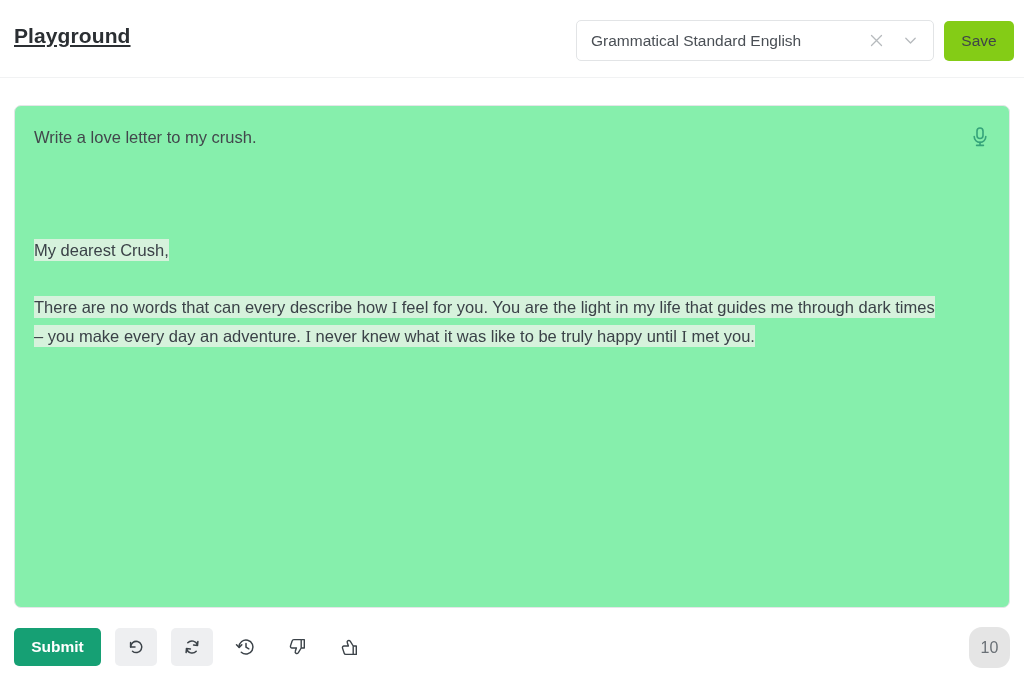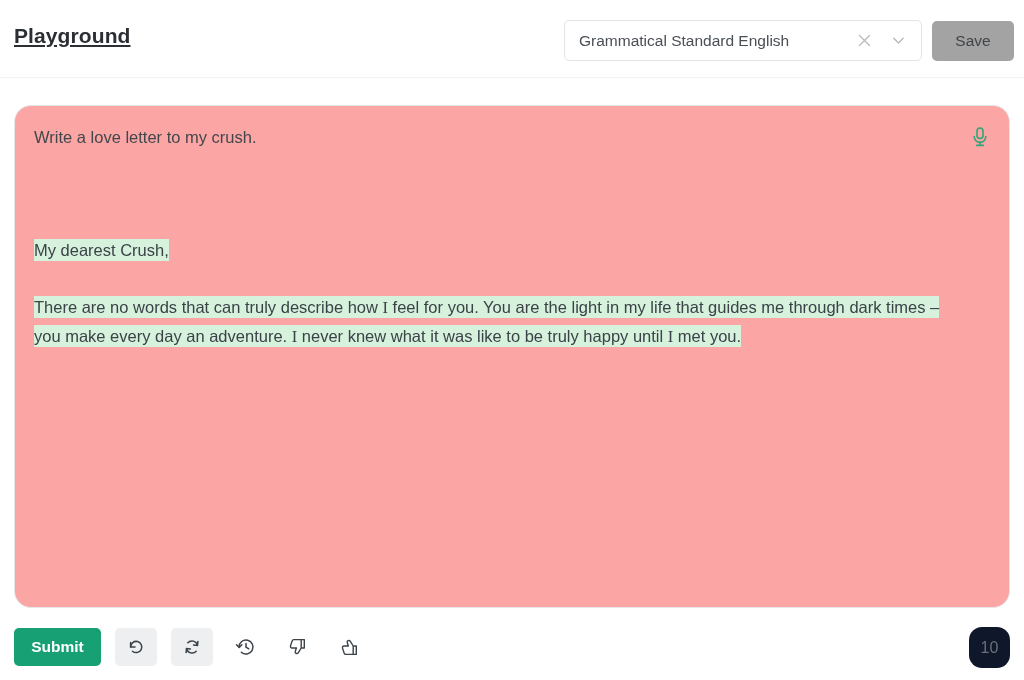--- a/index.html
+++ b/index.html
@@ -66,39 +66,39 @@
     align-items: center;
     gap: 8px;
   }
   .icon-btn-plain {
     width: 26px; height: 26px;
     display: flex; align-items: center; justify-content: center;
     cursor: pointer;
     background: transparent; border: none; padding: 0;
   }
   .save-button {
-    width: 82px; height: 40px;
-    background: #a3a3a3;
+    width: 70px; height: 40px;
+    background: #84cc16;
     border: none;
     border-radius: 5px;
     font-family: "Liberation Sans", sans-serif;
     font-size: 15.5px;
     color: #3f4449;
     cursor: pointer;
     text-align: center;
   }
 
   
   .editor-card {
     position: absolute;
     left: 14px; top: 105px;
     width: 996px; height: 503px;
     border: 1px solid #e4e6e8;
-    border-radius: 17px;
-    background: #fca5a5;
+    border-radius: 7px;
+    background: #86efac;
   }
   .mic-button {
     position: absolute;
     right: 16px; top: 18px;
     width: 26px; height: 26px;
     display: flex; align-items: center; justify-content: center;
     background: transparent; border: none; padding: 0;
     cursor: pointer;
   }
   .doc-body {
@@ -170,21 +170,21 @@
     border: none;
     display: flex; align-items: center; justify-content: center;
     cursor: pointer;
     padding: 0;
   }
   .counter-badge {
     position: absolute;
     right: 0; top: -1px;
     width: 41px; height: 41px;
     border-radius: 13px;
-    background: #0f172a;
+    background: #e5e5e5;
     display: flex; align-items: center; justify-content: center;
     font-size: 16px;
     color: #6a7076;
   }
   svg { display: block; }
 </style>
 </head>
 <body>
 
 <div class="app">
@@ -236,21 +236,21 @@
 
       <div class="gap-1"></div>
 
       <div class="salutation">
         <span class="hl">My dearest Crush,</span>
       </div>
 
       <div class="gap-2"></div>
 
       <div class="letter-body">
-        <span class="hl"><span>There are no words that can truly describe how </span><span class="serif-i">I</span><span> feel for you. You are the light in my life that guides me through dark times – you make every day an adventure. </span><span class="serif-i">I</span><span> never knew what it was like to be truly happy until </span><span class="serif-i">I</span><span> met you.</span></span>
+        <span class="hl"><span>There are no words that can every describe how </span><span class="serif-i">I</span><span> feel for you. You are the light in my life that guides me through dark times – you make every day an adventure. </span><span class="serif-i">I</span><span> never knew what it was like to be truly happy until </span><span class="serif-i">I</span><span> met you.</span></span>
       </div>
     </div>
   </div>
 
   <div class="toolbar">
     <div class="toolbar-left">
 
       <button class="submit-button">Submit</button>
 
       <button class="boxed-icon">

